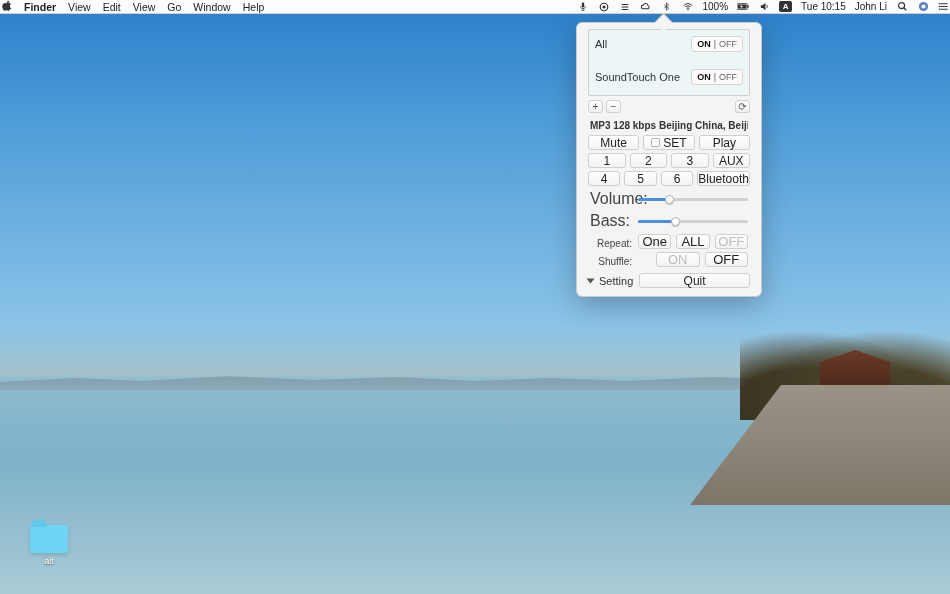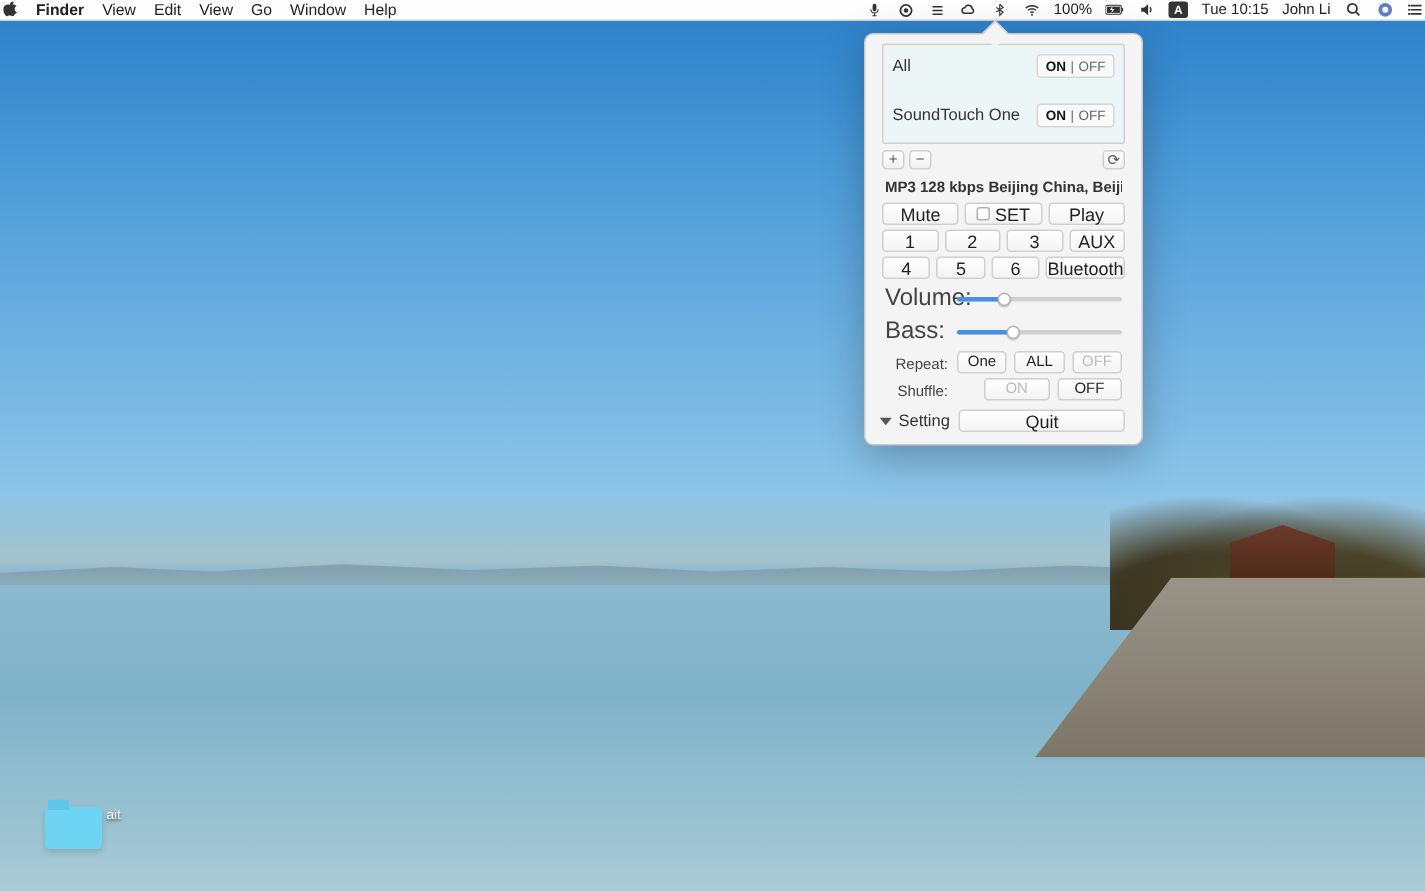--- a/index.html
+++ b/index.html
@@ -34,21 +34,21 @@
 
 .menubar{position:absolute;top:0;left:0;right:0;height:14px;background:#fdfdfd;border-bottom:1px solid #d0d0d0;
   display:flex;align-items:center;padding:0 0;font-size:10.5px;color:#222}
 .menubar .left{display:flex;gap:12px;align-items:center}
 .menubar .left .app{font-weight:600}
 .menubar .right{margin-left:auto;display:flex;gap:9px;align-items:flex-start}
 .menubar svg{display:block}
 .mb-ico{width:12px;height:12px;display:flex;align-items:center;justify-content:center}
 
 
-.folder{position:absolute;left:30px;bottom:28px;display:flex;flex-direction:row;align-items:flex-start;gap:3px}
+.folder{position:absolute;left:30px;bottom:28px;display:flex;flex-direction:column;align-items:center;gap:3px}
 .folder-shape{width:38px;height:28px;background:#6fd4f4;border-radius:3px;position:relative;box-shadow:0 2px 4px rgba(0,0,0,.15)}
 .folder-shape::before{content:"";position:absolute;top:-5px;left:2px;width:14px;height:7px;background:#5fc8ea;border-radius:2px 2px 0 0}
 .folder-label{color:#fff;font-size:9px;text-shadow:0 1px 2px rgba(0,0,0,.6)}
 
 
 .panel{position:absolute;left:576px;top:22px;width:186px;background:#f4f4f4;border:1px solid #c9c9c9;border-radius:6px;
   box-shadow:0 8px 28px rgba(0,0,0,.25);padding:6px 11px 8px}
 .panel::before{content:"";position:absolute;top:-7px;left:80px;width:12px;height:12px;background:#f4f4f4;
   border-left:1px solid #c9c9c9;border-top:1px solid #c9c9c9;transform:rotate(45deg)}
 
@@ -86,21 +86,21 @@
 .slider .track{position:absolute;left:0;right:0;top:5px;height:3px;background:#d0d0d0;border-radius:2px}
 .slider .fill{position:absolute;left:0;top:5px;height:3px;background:#4a90e2;border-radius:2px}
 .slider .thumb{position:absolute;top:2px;width:9px;height:9px;background:#fff;border:1px solid #b5b5b5;border-radius:50%;box-shadow:0 1px 1px rgba(0,0,0,.2)}
 
 .navrow{display:flex;gap:6px;justify-content:center;margin:6px 0 6px}
 .nav-btn{width:54px}
 
 .cfgrow{display:flex;align-items:flex-end;gap:6px;margin:3px 2px}
 .cfgrow .lbl{width:42px;text-align:right;font-size:10px;color:#444}
 .seg{display:flex;gap:5px;flex:1}
-.seg .btn{flex:1;font-size:10px}
+.seg .btn{flex:1;font-size:13px}
 .seg .btn.disabled{color:#bbb}
 
 .setting-row{display:flex;align-items:center;gap:6px;margin-top:6px}
 .tri{width:0;height:0;border-top:4px solid transparent;border-bottom:4px solid transparent;border-left:5px solid #555;transform:rotate(90deg)}
 .quit{width:56px;margin-left:auto;}
 
 </style>
 </head>
 <body>
 

